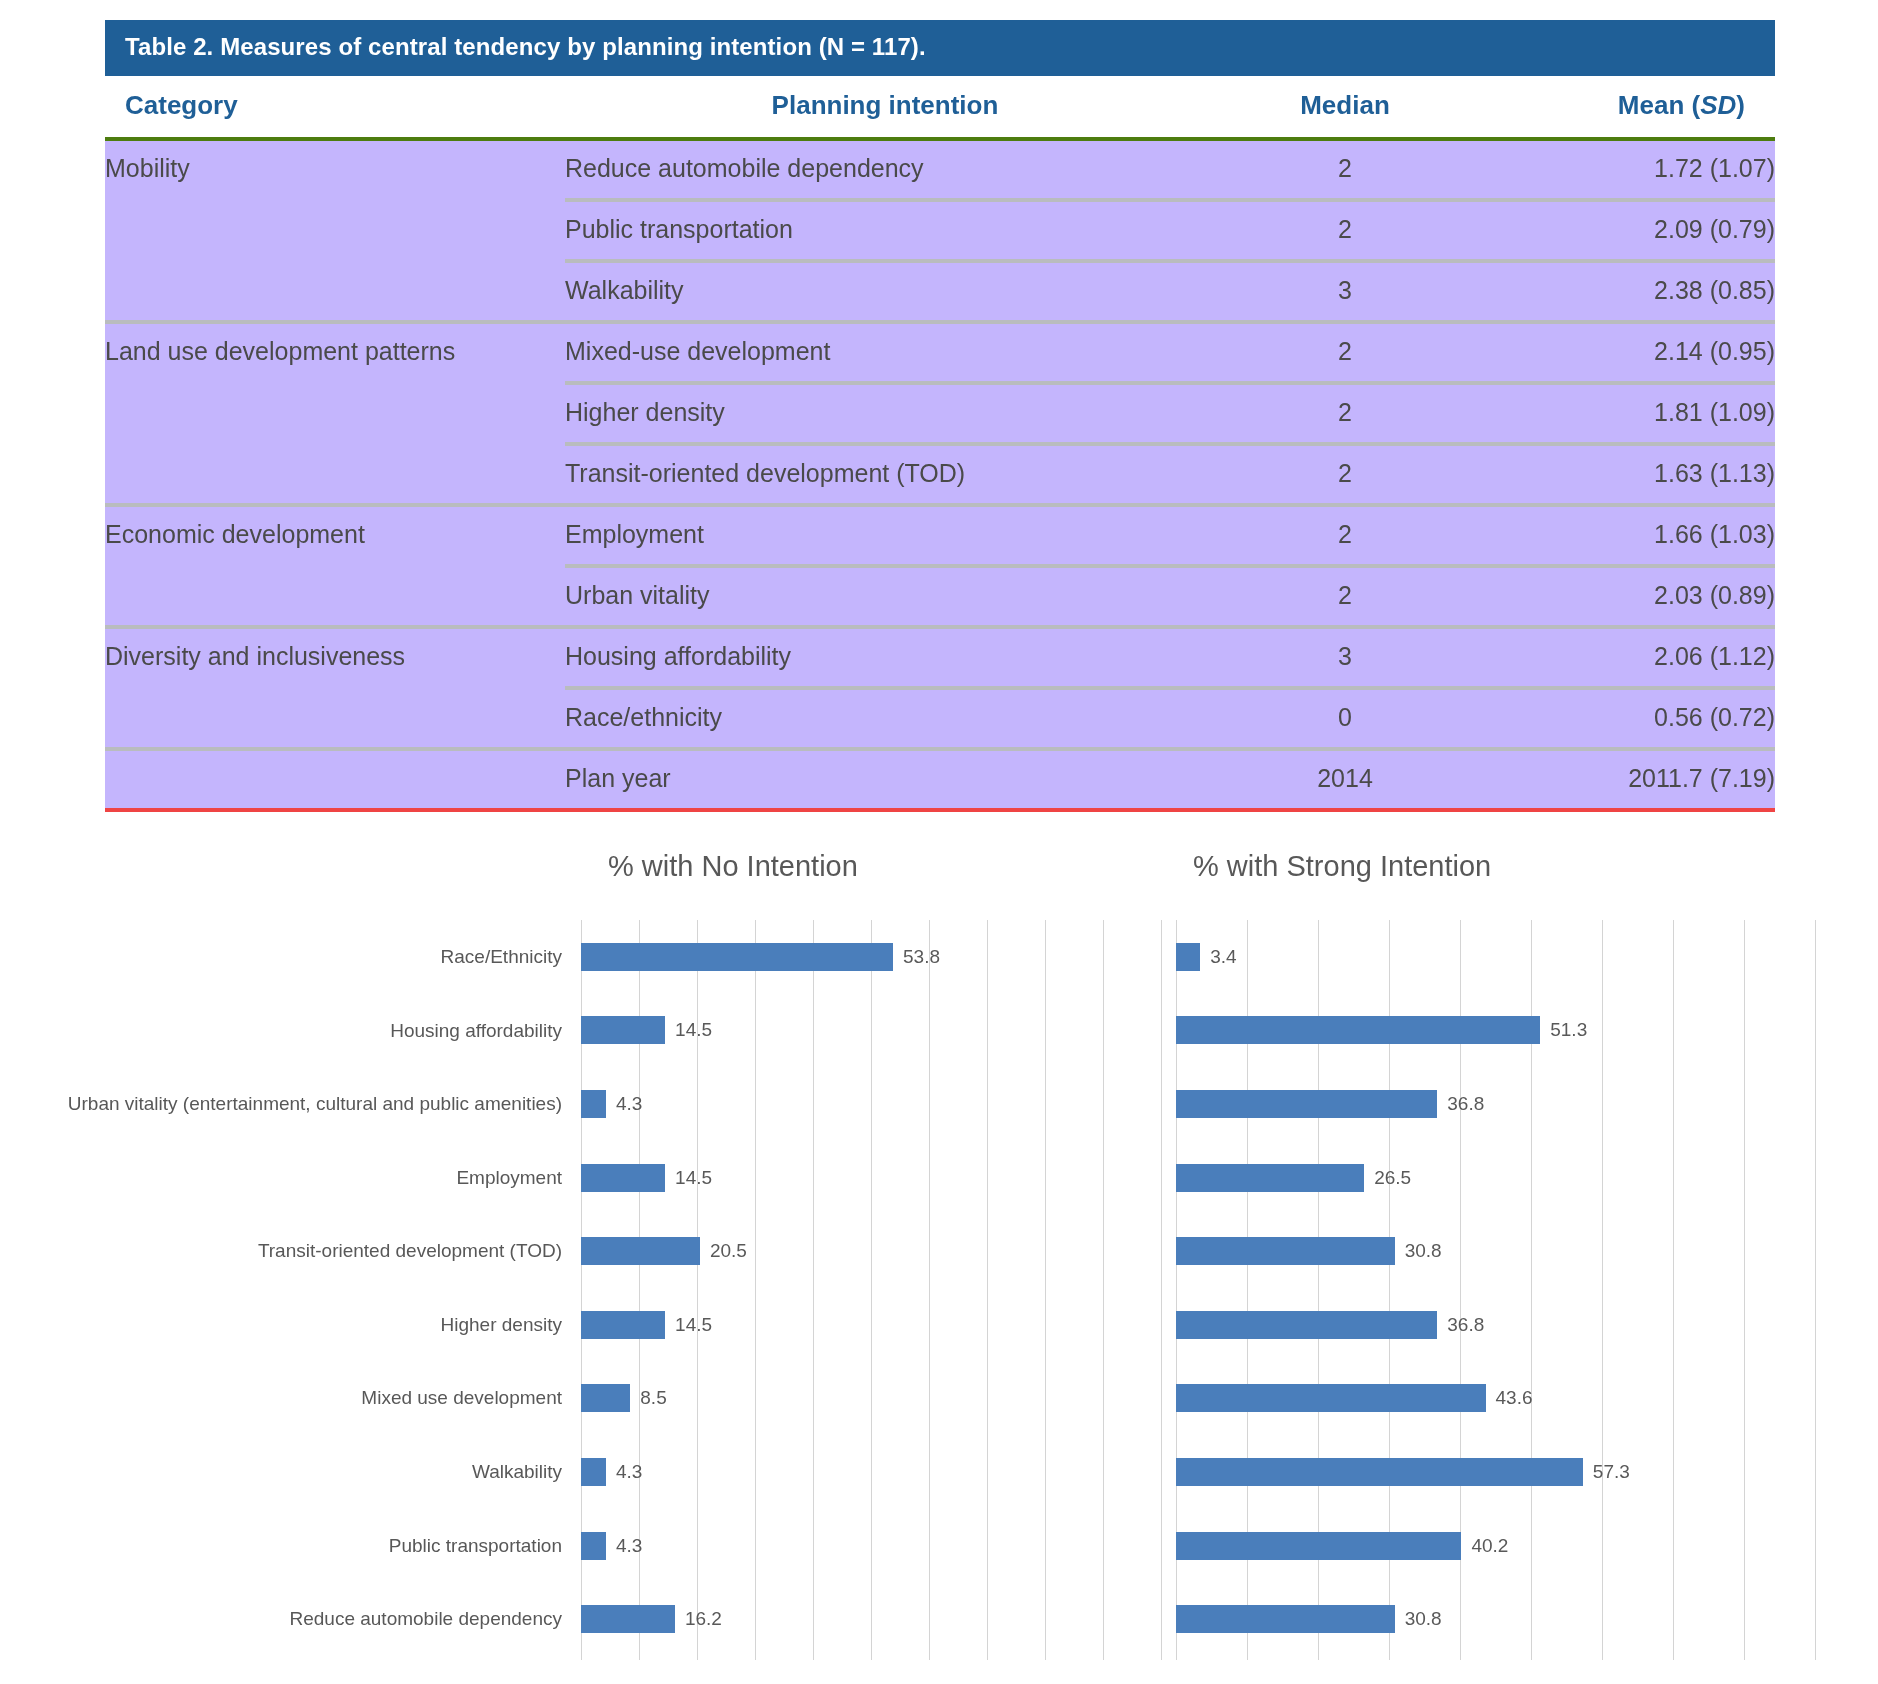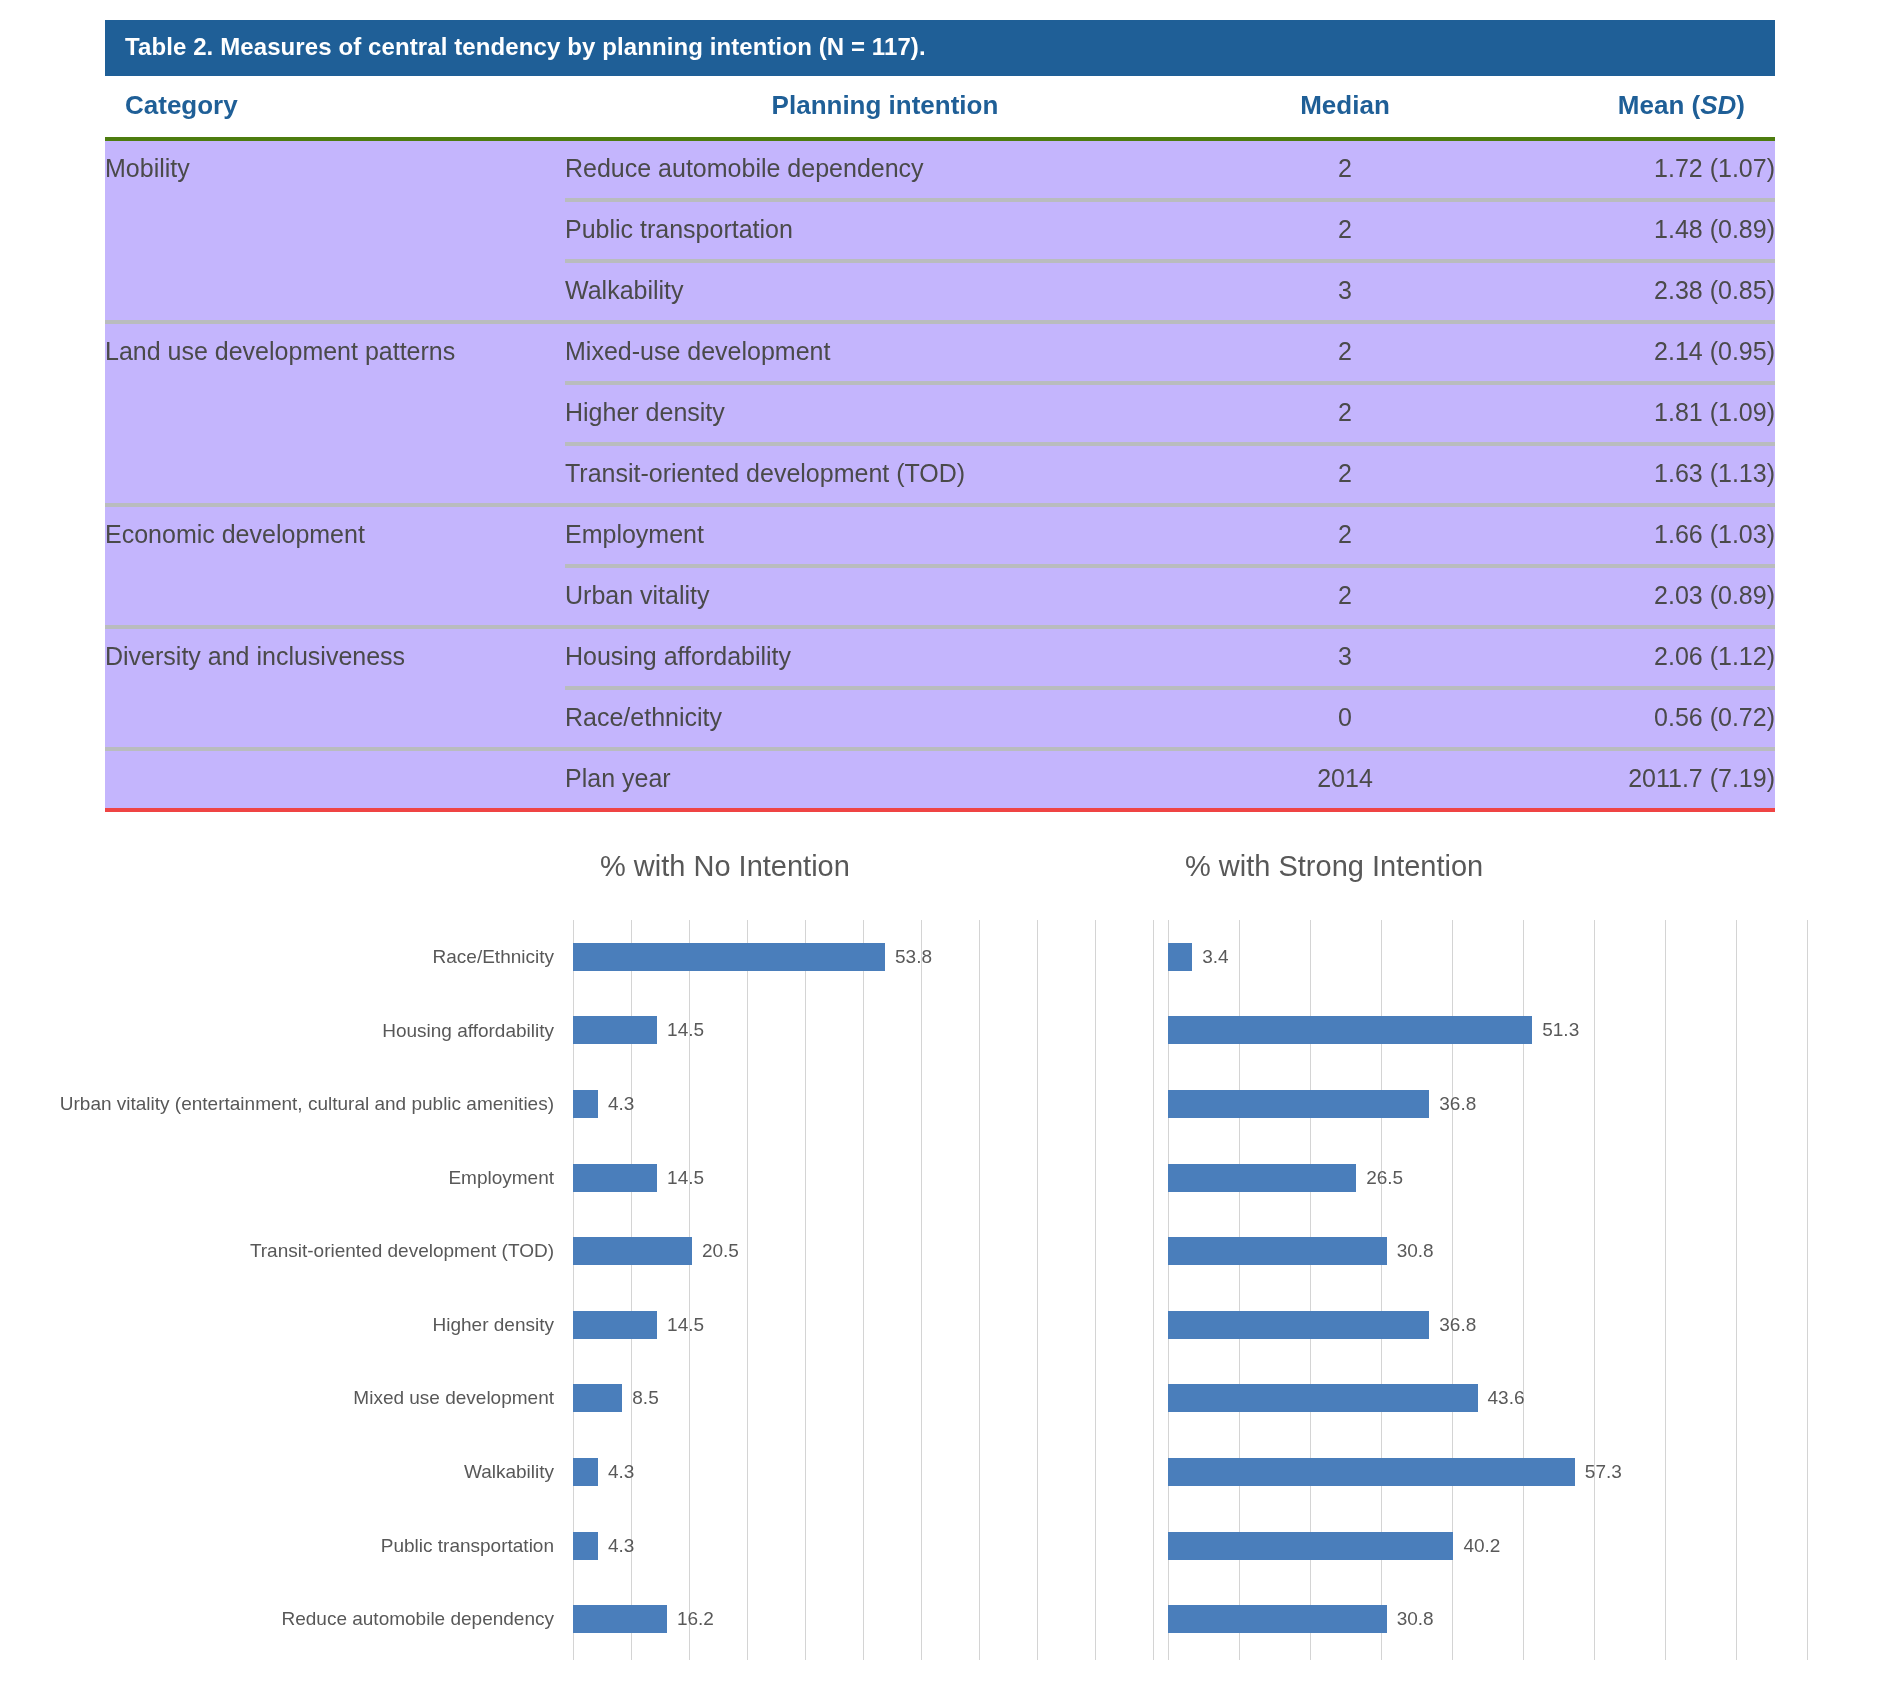--- a/index.html
+++ b/index.html
@@ -69,21 +69,21 @@
   tr.last-row td { border-bottom: 4px solid #ef4444; }
 
   .col-cat  { width: 460px; }
   .col-int  { width: 640px; }
   .col-med  { width: 280px; }
   .col-mean { width: 290px; }
 
   
   .charts {
     position: absolute;
-    left: 0;
+    left: 8px;
     top: 790px;
     width: 1638px;
     height: 880px;
   }
   .chart-titles {
     position: absolute;
     top: 0; left: 0; width: 100%;
     height: 60px;
   }
   .ctitle {
@@ -185,21 +185,21 @@
           <tr class="grp-start">
             <td class="c-cat">Mobility</td>
             <td class="c-int">Reduce automobile dependency</td>
             <td class="c-med">2</td>
             <td class="c-mean">1.72 (1.07)</td>
           </tr>
           <tr class="sub">
             <td class="c-cat"></td>
             <td class="c-int">Public transportation</td>
             <td class="c-med">2</td>
-            <td class="c-mean">1.48 (0.89)</td>
+            <td class="c-mean">2.09 (0.79)</td>
           </tr>
           <tr class="sub">
             <td class="c-cat"></td>
             <td class="c-int">Walkability</td>
             <td class="c-med">3</td>
             <td class="c-mean">2.38 (0.85)</td>
           </tr>
           <tr class="grp-start">
             <td class="c-cat">Land use development patterns</td>
             <td class="c-int">Mixed-use development</td>

